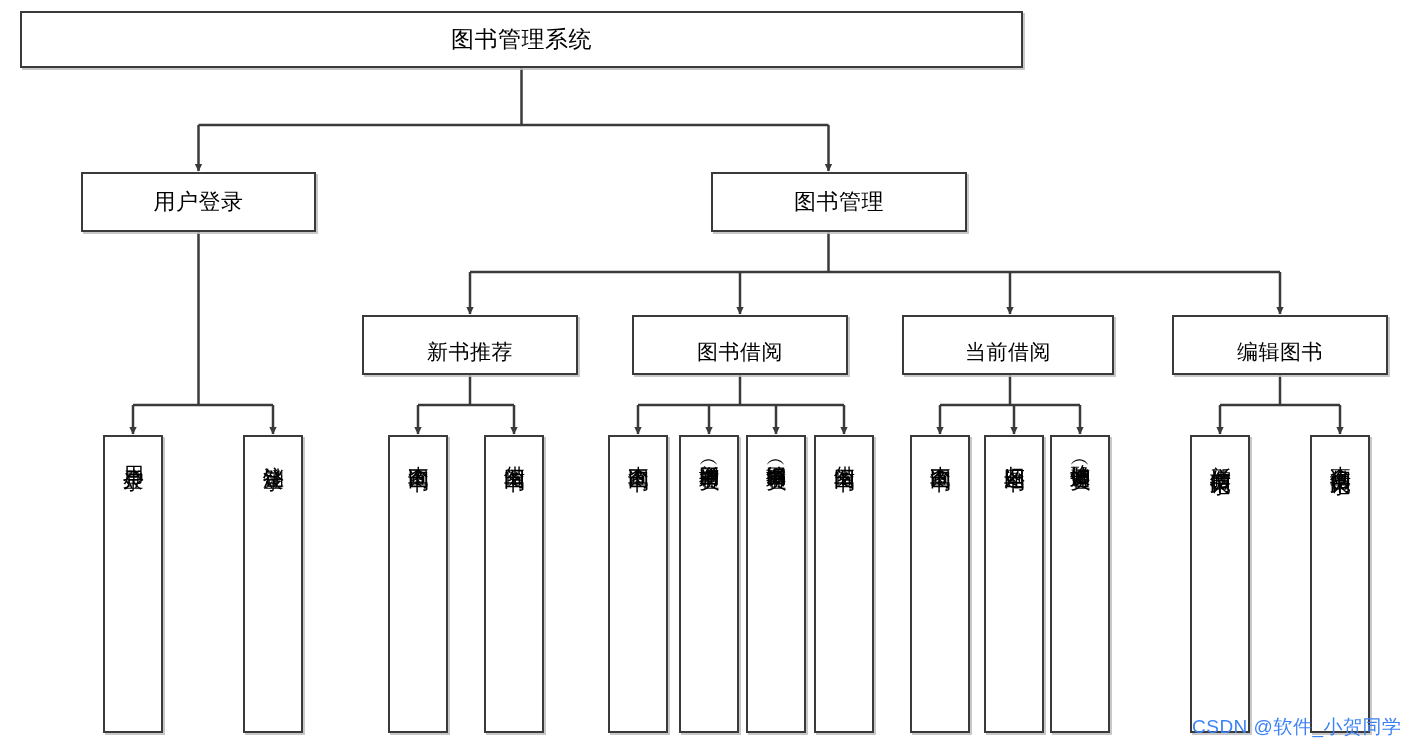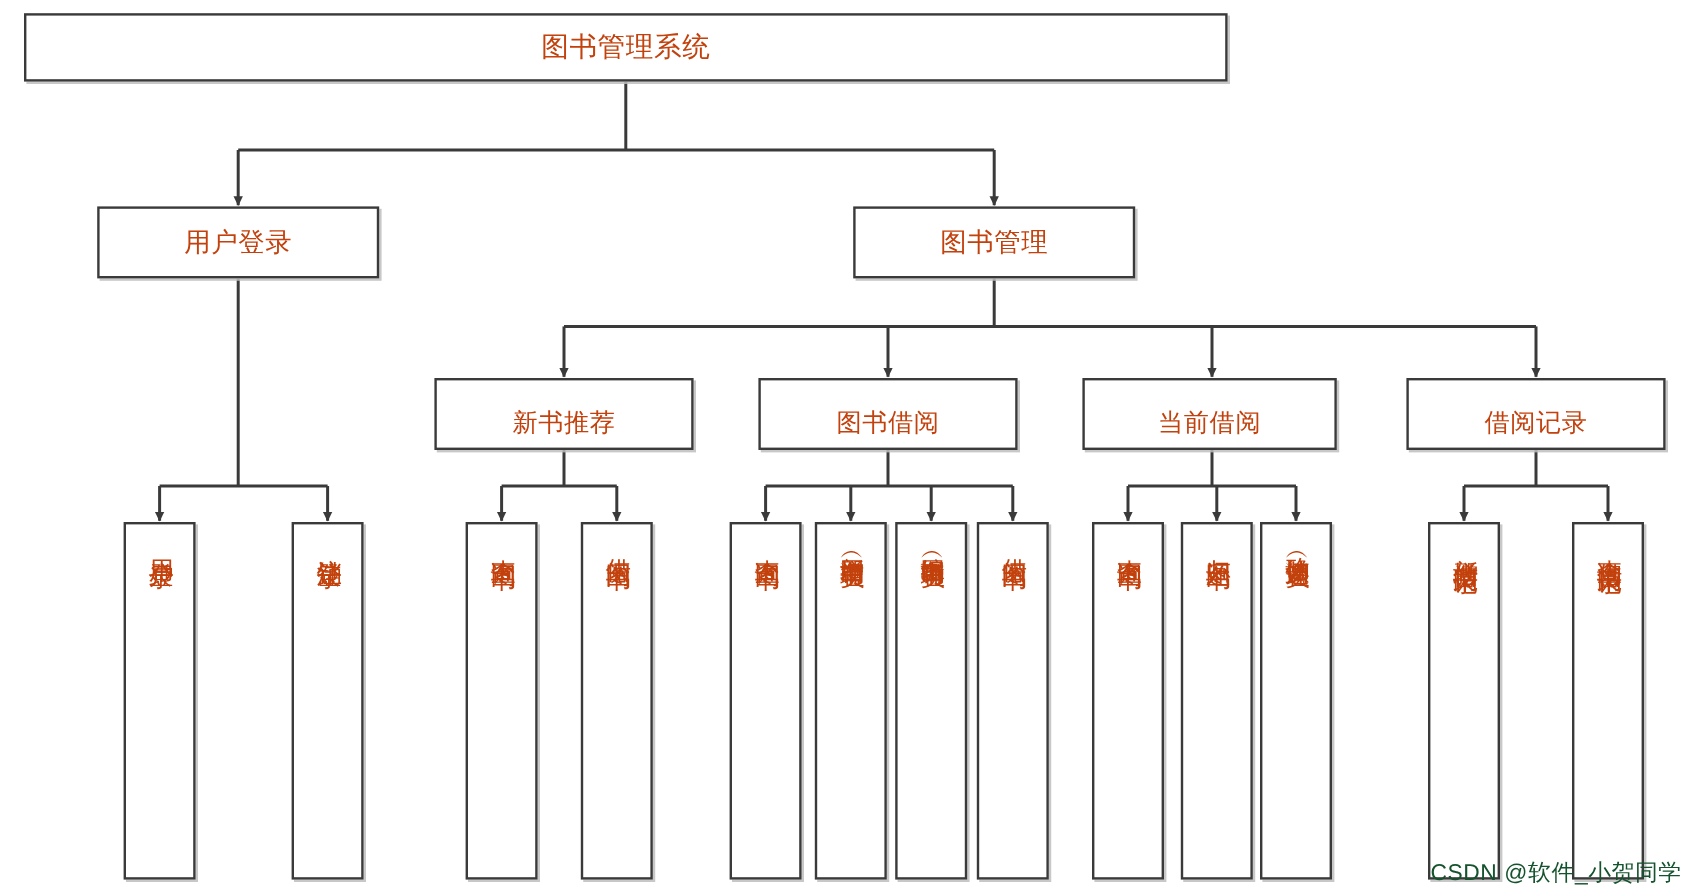--- a/index.html
+++ b/index.html
@@ -27,21 +27,21 @@
     position: absolute;
     box-sizing: border-box;
     border: 2.5px solid #3a3a3a;
     background: #ffffff;
     display: flex;
     align-items: center;
     justify-content: center;
     box-shadow: 2px 2px 0 0 rgba(190,190,190,0.85);
   }
   .node-label {
-    color: #c2410c;
+    color: #000000;
     letter-spacing: 0.5px;
     white-space: nowrap;
   }
   .node.root .node-label { font-size: 23px; }
   .node.level2 .node-label { font-size: 22px; }
   .node.level3 .node-label { font-size: 21px; margin-top: 13px; }
 
   .node.leaf {
     align-items: flex-start;
     justify-content: center;
@@ -54,21 +54,21 @@
     line-height: 1.18;
     letter-spacing: 2px;
     white-space: normal;
   }
   .node.leaf.tall-text .node-label {
     font-size: 20px;
     letter-spacing: 1px;
   }
   .watermark {
     position: absolute;
-    color: #14532d;
+    color: #3b82f6;
     font-size: 19px;
     white-space: nowrap;
     letter-spacing: 0.5px;
   }
 </style>
 </head>
 <body>
 
 <div id="canvas">
   <svg id="edges" viewBox="0 0 1405 747" xmlns="http://www.w3.org/2000/svg">
@@ -114,34 +114,34 @@
       </g>
   </svg>
 
   <div id="nodes-layer">
       <div class="node root" style="left: 20px; top: 11px; width: 1003px; height: 57px;">
         <div class="node-label">图书管理系统</div>
       </div>
       <div class="node level2" style="left: 81px; top: 172px; width: 235px; height: 60px;">
         <div class="node-label">用户登录</div>
       </div>
-      <div class="node level2" style="left: 711px; top: 172px; width: 235px; height: 60px;">
+      <div class="node level2" style="left: 711px; top: 172px; width: 256px; height: 60px;">
         <div class="node-label">图书管理</div>
       </div>
       <div class="node level3" style="left: 362px; top: 315px; width: 216px; height: 60px;">
         <div class="node-label">新书推荐</div>
       </div>
       <div class="node level3" style="left: 632px; top: 315px; width: 216px; height: 60px; font-family: Liberation Mono, monospace;">
         <div class="node-label">图书借阅</div>
       </div>
       <div class="node level3" style="left: 902px; top: 315px; width: 212px; height: 60px;">
         <div class="node-label">当前借阅</div>
       </div>
       <div class="node level3" style="left: 1172px; top: 315px; width: 216px; height: 60px;">
-        <div class="node-label">借阅记录</div>
+        <div class="node-label">编辑图书</div>
       </div>
       <div class="node leaf" style="left: 103px; top: 435px; width: 60px; height: 298px;">
         <div class="node-label">用户登录</div>
       </div>
       <div class="node leaf" style="left: 243px; top: 435px; width: 60px; height: 298px;">
         <div class="node-label">注销登录</div>
       </div>
       <div class="node leaf" style="left: 388px; top: 435px; width: 60px; height: 298px;">
         <div class="node-label">查询图书</div>
       </div>

